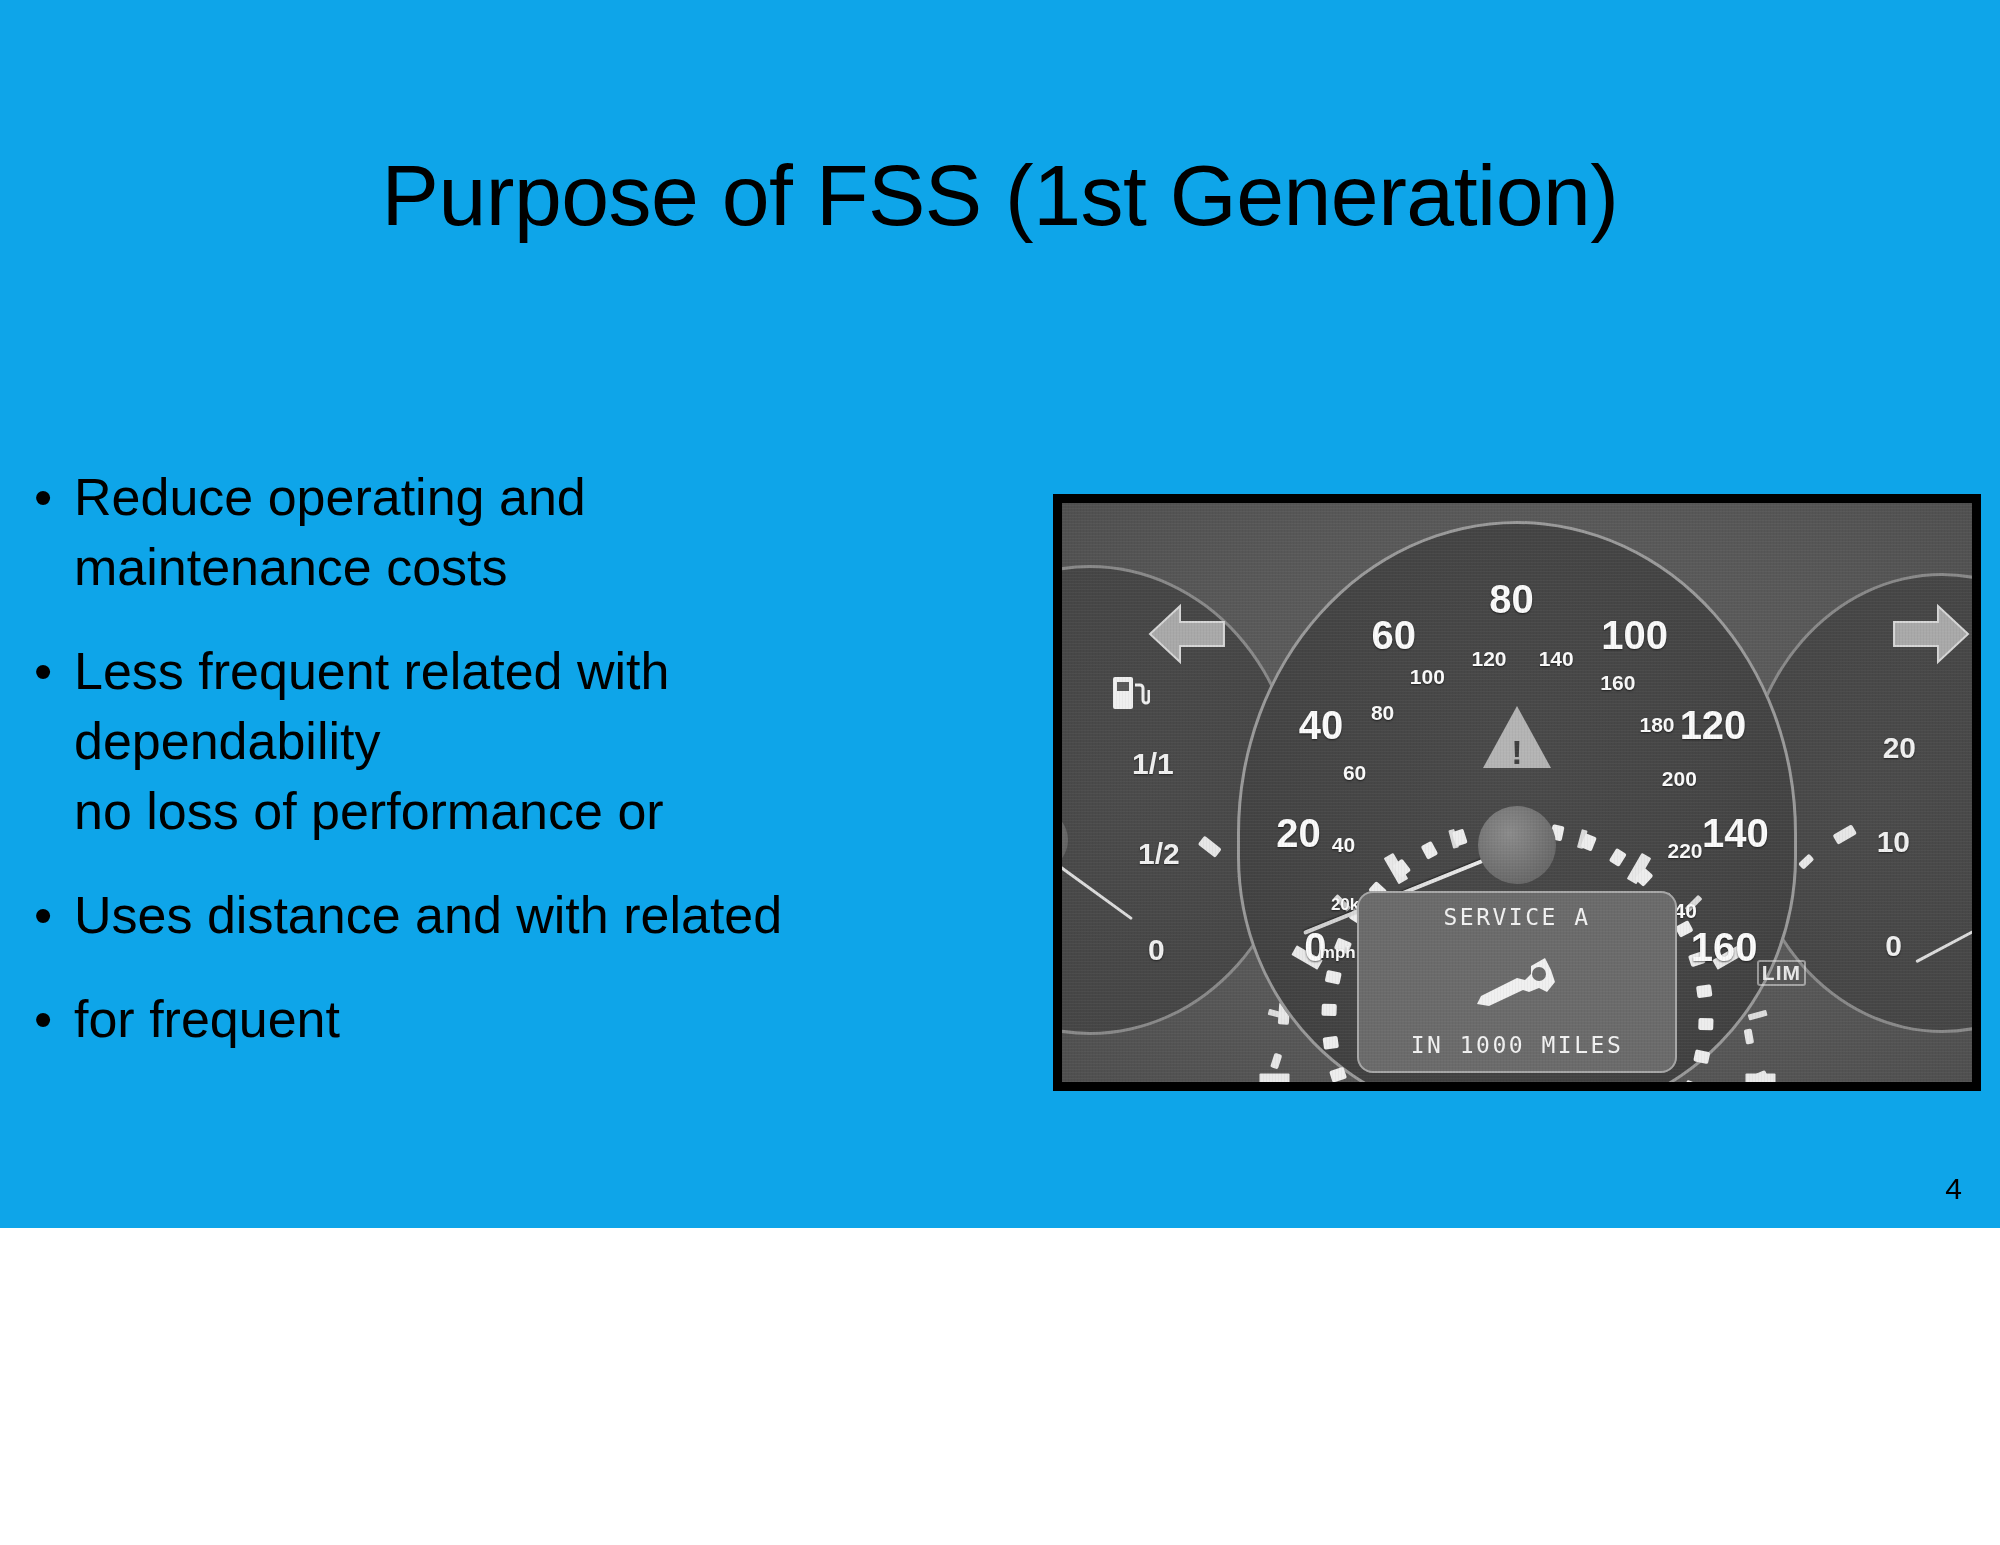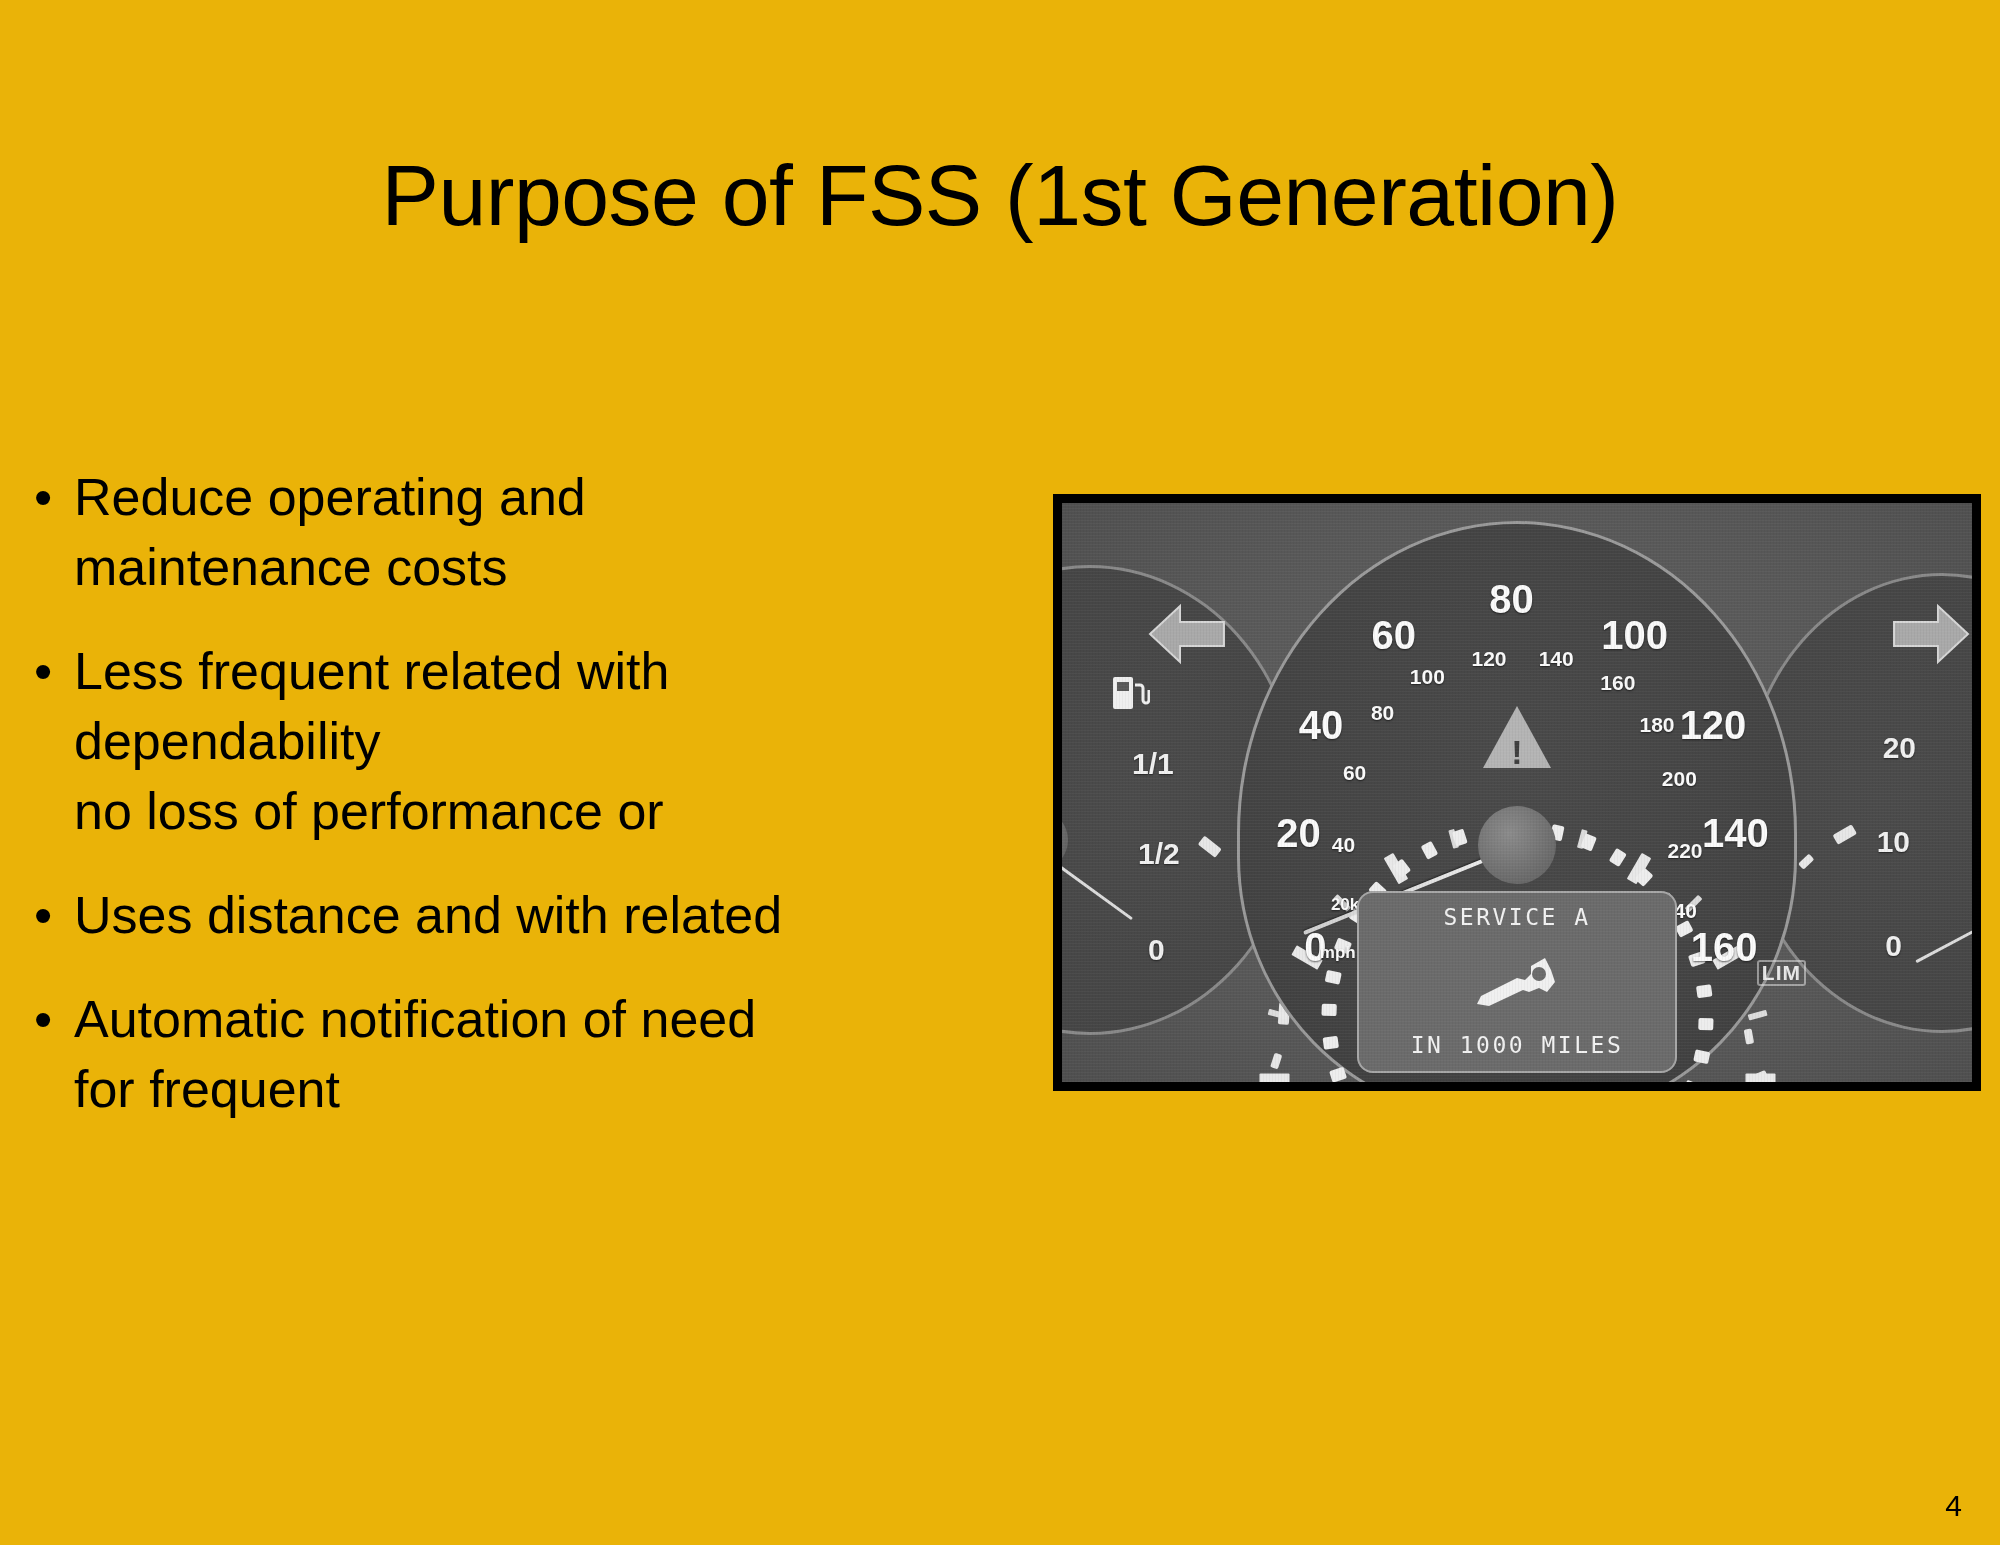--- a/index.html
+++ b/index.html
@@ -5,22 +5,22 @@
 <style>
   * { margin:0; padding:0; box-sizing:border-box; }
   html,body {
     width:2000px; height:1545px;
     background:#ffffff;
     font-family:"Liberation Sans", sans-serif;
     overflow:hidden;
   }
   .slide {
     position:relative;
-    width:2000px; height:1545px;
-    background:#eab308;
+    width:2000px; height:1228px;
+    background:#0ea5e9;
   }
 
   
   .slide-title {
     position:absolute;
     left:0; top:152px;
     width:2000px;
     text-align:center;
     font-size:86px;
     font-weight:400;
@@ -307,21 +307,20 @@
     <div class="bullet">
       <span class="bullet-mark">•</span>
       <div class="bullet-lines">
         <div class="bline">Uses distance and with related</div>
       </div>
     </div>
 
     <div class="bullet">
       <span class="bullet-mark">•</span>
       <div class="bullet-lines">
-        <div class="bline">Automatic notification of need</div>
         <div class="bline">for frequent</div>
       </div>
     </div>
 
   </div>
 
   <div class="photo-frame">
     <div class="cluster">
 
       <div class="dial-left">

